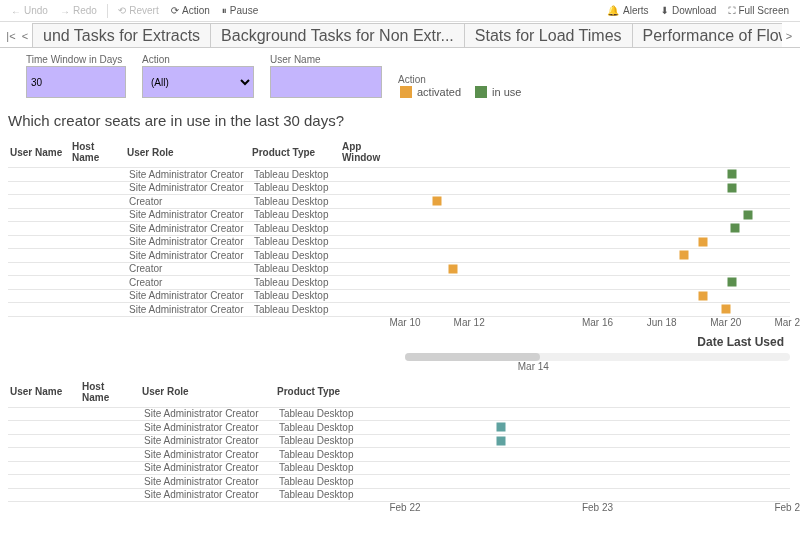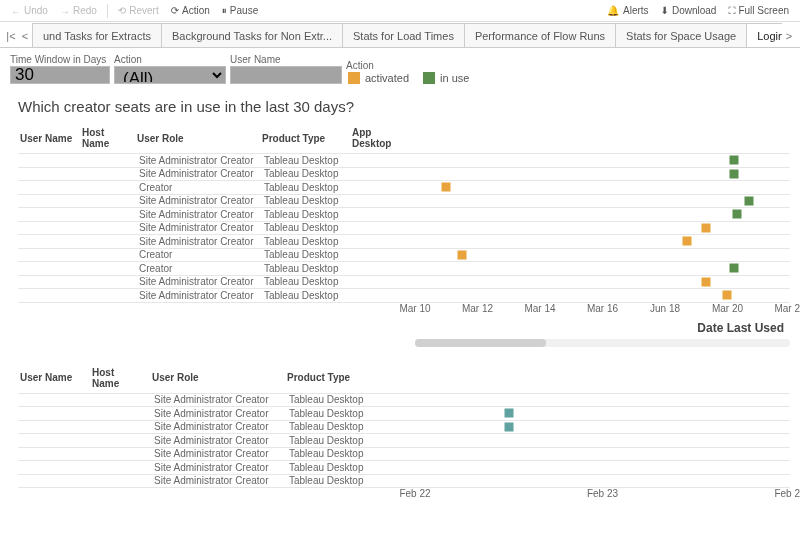--- a/index.html
+++ b/index.html
@@ -43,58 +43,58 @@
     .tab-nav {
       display:flex; align-items:center; justify-content:center;
       width: 14px; height: 22px;
       color: #777; cursor:pointer;
     }
     .tab {
       padding: 5px 10px;
       border: 1px solid #ccc;
       border-bottom: none;
       background: #f7f7f7;
-      font-size: 11px;
+      font-size: 16px;
       color: #555;
       margin-right: -1px;
       white-space: nowrap;
       cursor: pointer;
       position: relative;
       top: 1px;
       height: 25px;
       display:flex; align-items:center;
     }
     .tab.active {
       background: #fff;
       color: #222;
       border-bottom: 1px solid #fff;
       z-index:2;
     }
     .filters {
       display: flex;
-      gap: 4px;
-      padding: 6px 10px 10px 10px;
+      gap: 16px;
+      padding: 6px 10px 10px 26px;
       align-items: flex-end;
     }
     .filter { display:flex; flex-direction:column; gap:1px; }
     .filter label { font-size: 10px; color:#666; }
     .filter input, .filter select {
       border: 1px solid #bbb;
-      height: 18px;
-      font-size: 17px;
+      height: 32px;
+      font-size: 10px;
       padding: 1px 4px;
-      background:#a3a3a3;
+      background:#c4b5fd;
     }
     .w100 { width: 100px; }
     .w110 { width: 112px; }
     .legend { display:flex; align-items:flex-end; gap:14px; margin-left:10px; }
     .legend-item { display:flex; align-items:center; gap:5px; font-size:11px; color:#555; }
     .swatch { width:12px; height:12px; }
     .section {
-      padding: 2px 10px 16px 18px;
+      padding: 2px 10px 16px 8px;
     }
     .section-title {
       font-size: 15px;
       font-weight: 400;
       color: #444;
       margin: 2px 0 10px 0;
     }
     .table {
       width: 100%;
       border-collapse: collapse;
@@ -256,21 +256,21 @@
       <col style="width:90px">
         <col style="width:65px">
         <col>
     </colgroup>
     <thead>
         <tr id="chart1-head">
           <th>User Name</th>
           <th>Host Name</th>
           <th>User Role</th>
           <th>Product Type</th>
-          <th>App Desktop</th>
+          <th>App Window</th>
           <th></th>
         </tr>
       </thead>
     <tbody id="chart1-body">
         <tr>
           <td></td>
           <td></td>
           <td>Site Administrator Creator</td>
           <td>Tableau Desktop</td>
           <td></td>
@@ -379,21 +379,21 @@
           </td>
         </tr>
       </tbody>
   </table>
   <div style="display:flex">
     <div style="width:397px"></div>
     <div style="flex:1">
       <div class="axis" id="chart1-axis">
           <span class="tick" style="left: 0%;">Mar 10</span>
           <span class="tick" style="left: 16.6667%;">Mar 12</span>
-          <span class="tick" style="left: 33.3333%;">Mar 14</span>
+          <span class="tick" style="left: 33.3333%; margin-top: 44px;">Mar 14</span>
           <span class="tick" style="left: 50%;">Mar 16</span>
           <span class="tick" style="left: 66.6667%;">Jun 18</span>
           <span class="tick" style="left: 83.3333%; text-align: center;">Mar 20</span>
           <span class="tick" style="left: 100%;">Mar 22</span>
         </div>
       <div class="axis-label">Date Last Used</div>
       <div class="scrollbar">
           <div class="scroll-thumb"></div>
         </div>
     </div>

